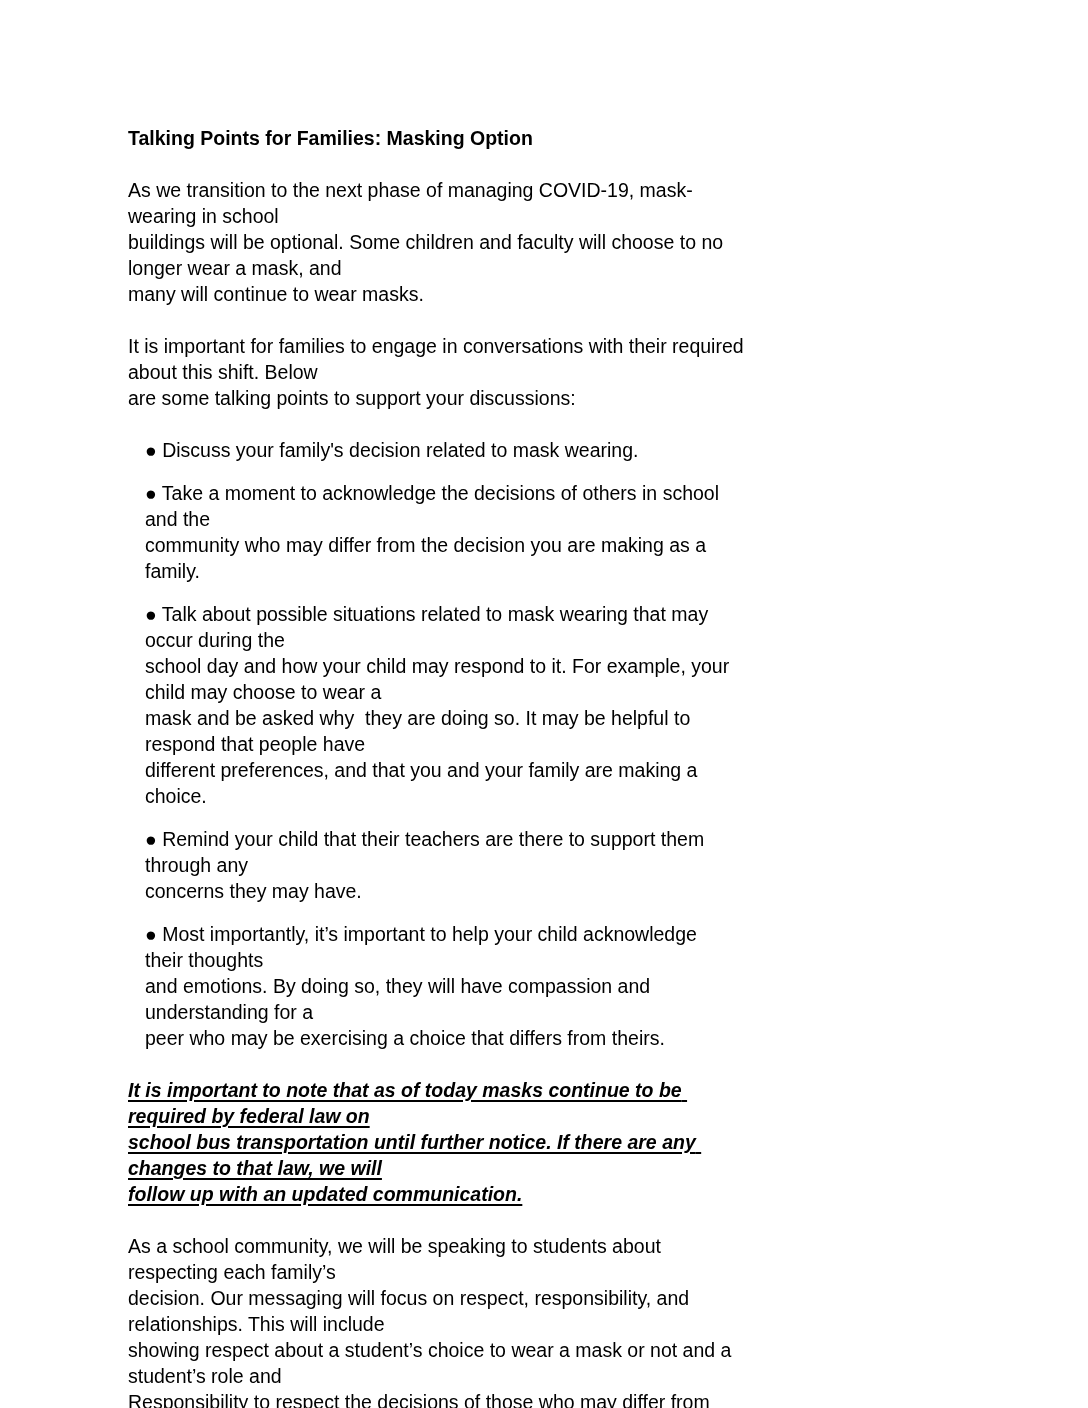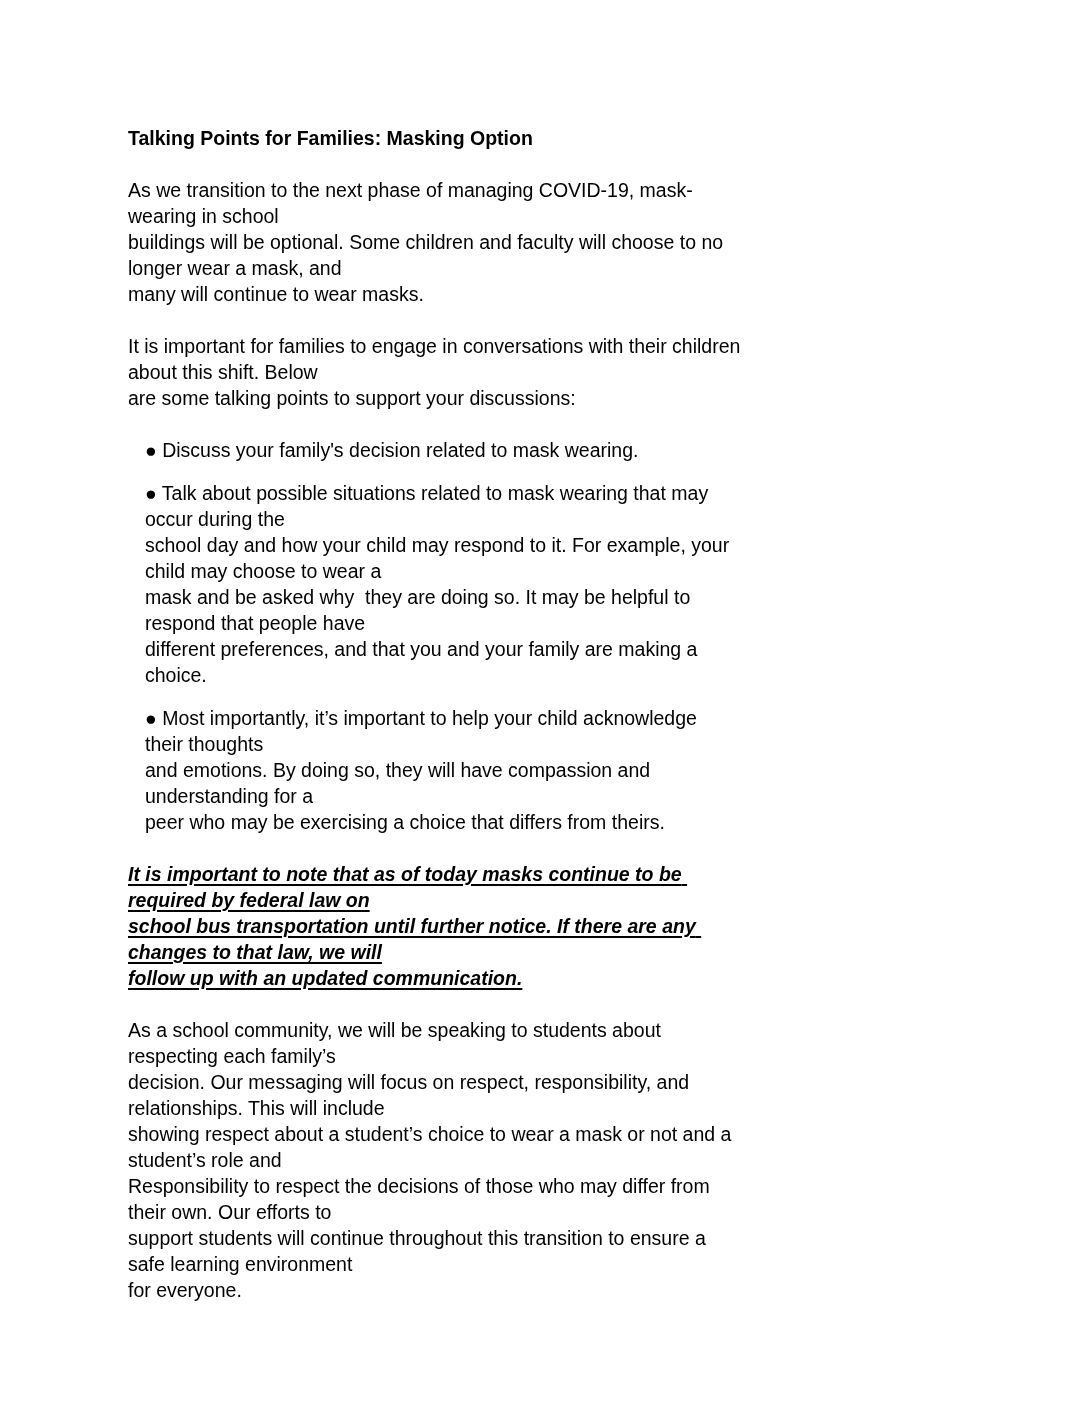--- a/index.html
+++ b/index.html
@@ -48,29 +48,33 @@
 <body>
 
 <div class="page">
 
   <div class="doc-title">Talking Points for Families: Masking Option</div>
 
   <div class="para">As we transition to the next phase of managing COVID-19, mask-wearing in school
 buildings will be optional. Some children and faculty will choose to no longer wear a mask, and
 many will continue to wear masks.</div>
 
-  <div class="para">It is important for families to engage in conversations with their children about this shift. Below
+  <div class="para">It is important for families to engage in conversations with their required about this shift. Below
 are some talking points to support your discussions:</div>
 
   <div class="bullet-list">
     <div class="bullet-item">● Discuss your family's decision related to mask wearing.</div>
+    <div class="bullet-item">● Take a moment to acknowledge the decisions of others in school and the
+community who may differ from the decision you are making as a family.</div>
     <div class="bullet-item">● Talk about possible situations related to mask wearing that may occur during the
 school day and how your child may respond to it. For example, your child may choose to wear a
 mask and be asked why  they are doing so. It may be helpful to respond that people have
 different preferences, and that you and your family are making a choice.</div>
+    <div class="bullet-item">● Remind your child that their teachers are there to support them through any
+concerns they may have.</div>
     <div class="bullet-item">● Most importantly, it’s important to help your child acknowledge their thoughts
 and emotions. By doing so, they will have compassion and understanding for a
 peer who may be exercising a choice that differs from theirs.</div>
   </div>
 
   <div class="para notice">It is important to note that as of today masks continue to be required by federal law on
 school bus transportation until further notice. If there are any changes to that law, we will
 follow up with an updated communication.</div>
 
   <div class="para">As a school community, we will be speaking to students about respecting each family’s

